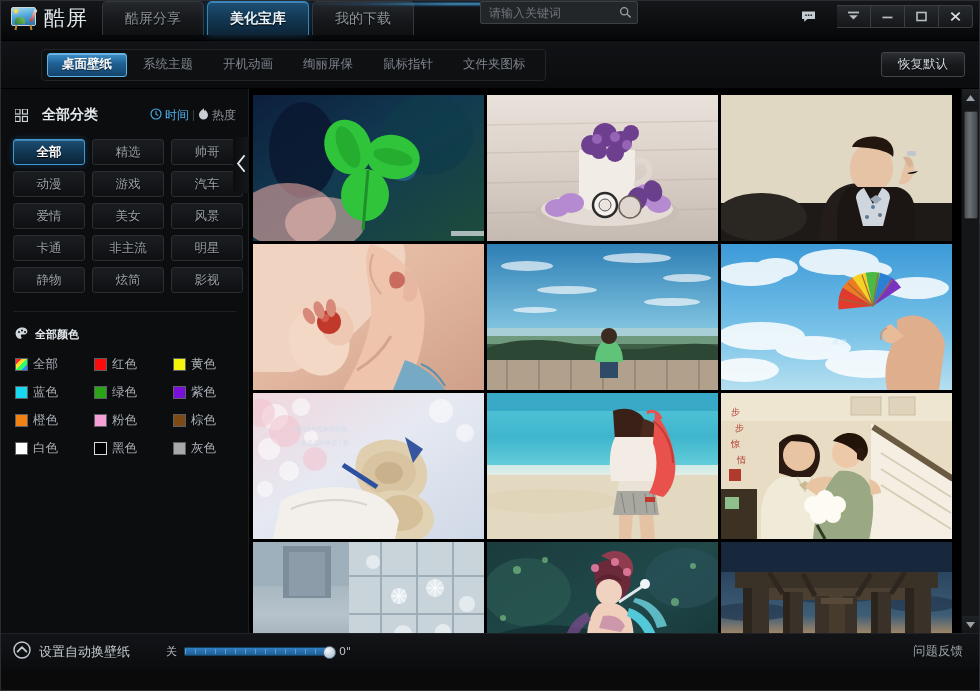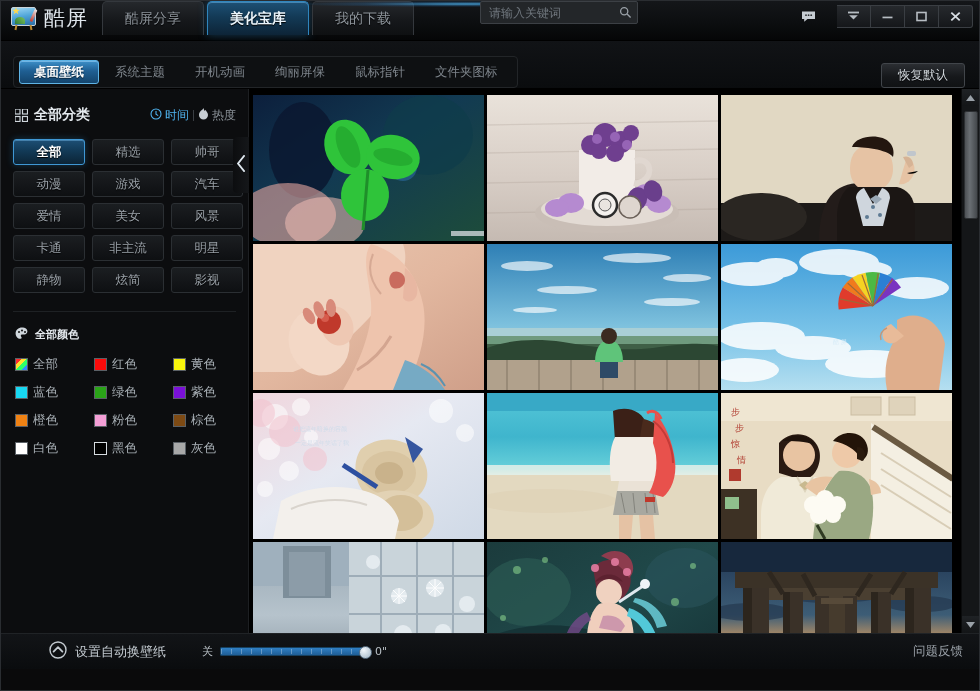--- a/index.html
+++ b/index.html
@@ -117,21 +117,21 @@
     border: 1px solid #3a3e43; border-left: none;
   }
   .wbtn:first-child { border-left: 1px solid #3a3e43; border-radius: 3px 0 0 3px; }
   .wbtn:last-child { border-radius: 0 3px 3px 0; }
 
   
   .subbar {
     position: relative; height: 48px;
     background: linear-gradient(180deg,#111316 0%, #0a0c0e 100%);
     border-bottom: 1px solid #000;
-    display: flex; align-items: flex-end;
+    display: flex; align-items: center; padding-left: 28px;
   }
   .subtabs {
     display: flex; align-items: center; gap: 2px;
     margin-left: 12px;
     background: #0e1012; border: 1px solid #222528; border-radius: 4px;
     padding: 3px 5px; height: 32px;
   }
   .subtab {
     height: 24px; padding: 0 14px; min-width: 74px;
     display: flex; align-items: center; justify-content: center;
@@ -162,21 +162,21 @@
   .sidebar {
     width: 248px; flex: none; position: relative;
     background: #0c0d0f;
     border-right: 1px solid #1d1f22;
   }
   .side-head {
     display: flex; align-items: center; height: 36px; padding: 0 12px 0 14px;
     margin-top: 8px;
   }
   .side-head .grid-ico { margin-right: 6px; display:flex; }
-  .side-title { color: #e4e9ee; font-size: 14px; font-weight: bold; }
+  .side-title { color: #e4e9ee; font-size: 14px; font-weight: bold; margin-left: 8px; }
   .sortbox { margin-left: auto; display: flex; align-items: center; gap: 4px; }
   .sort-item { display: flex; align-items: center; gap: 3px; font-size: 12px; cursor: pointer; color:#8b9298; }
   .sort-item.active { color: #4fb3ef; }
   .sort-sep { width:1px; height: 11px; background: #3a3e43; }
 
   .cat-grid {
     display: grid; grid-template-columns: repeat(3, 72px);
     gap: 6px 7px; padding: 6px 0 0 12px;
   }
   .cat-btn {
@@ -256,21 +256,21 @@
     position: absolute; top: 5px; left: 2px; width: 14px; height: 108px;
     background: linear-gradient(90deg,#4c5054,#6a6f74 40%, #44484c);
     border: 1px solid #2c2f32; border-radius: 2px; cursor: pointer;
   }
 
   
   .statusbar {
     height: 36px; position: relative;
     background: linear-gradient(180deg,#121417 0%, #0a0c0e 100%);
     border-top: 1px solid #202326;
-    display: flex; align-items: center; padding-left: 36px;
+    display: flex; align-items: center;
   }
   .auto-wall { display: flex; align-items: center; gap: 8px; margin-left: 12px; cursor: pointer; }
   .auto-label { color: #c3cad0; font-size: 13px; }
   .slider-wrap { display: flex; align-items: center; gap: 7px; margin-left: 36px; }
   .slider-off { color: #b9c0c6; font-size: 11px; }
   .slider {
     position: relative; width: 148px; height: 9px;
     background: linear-gradient(180deg,#2f7fc4,#1f5e96);
     border: 1px solid #16405f; border-radius: 1px;
   }

